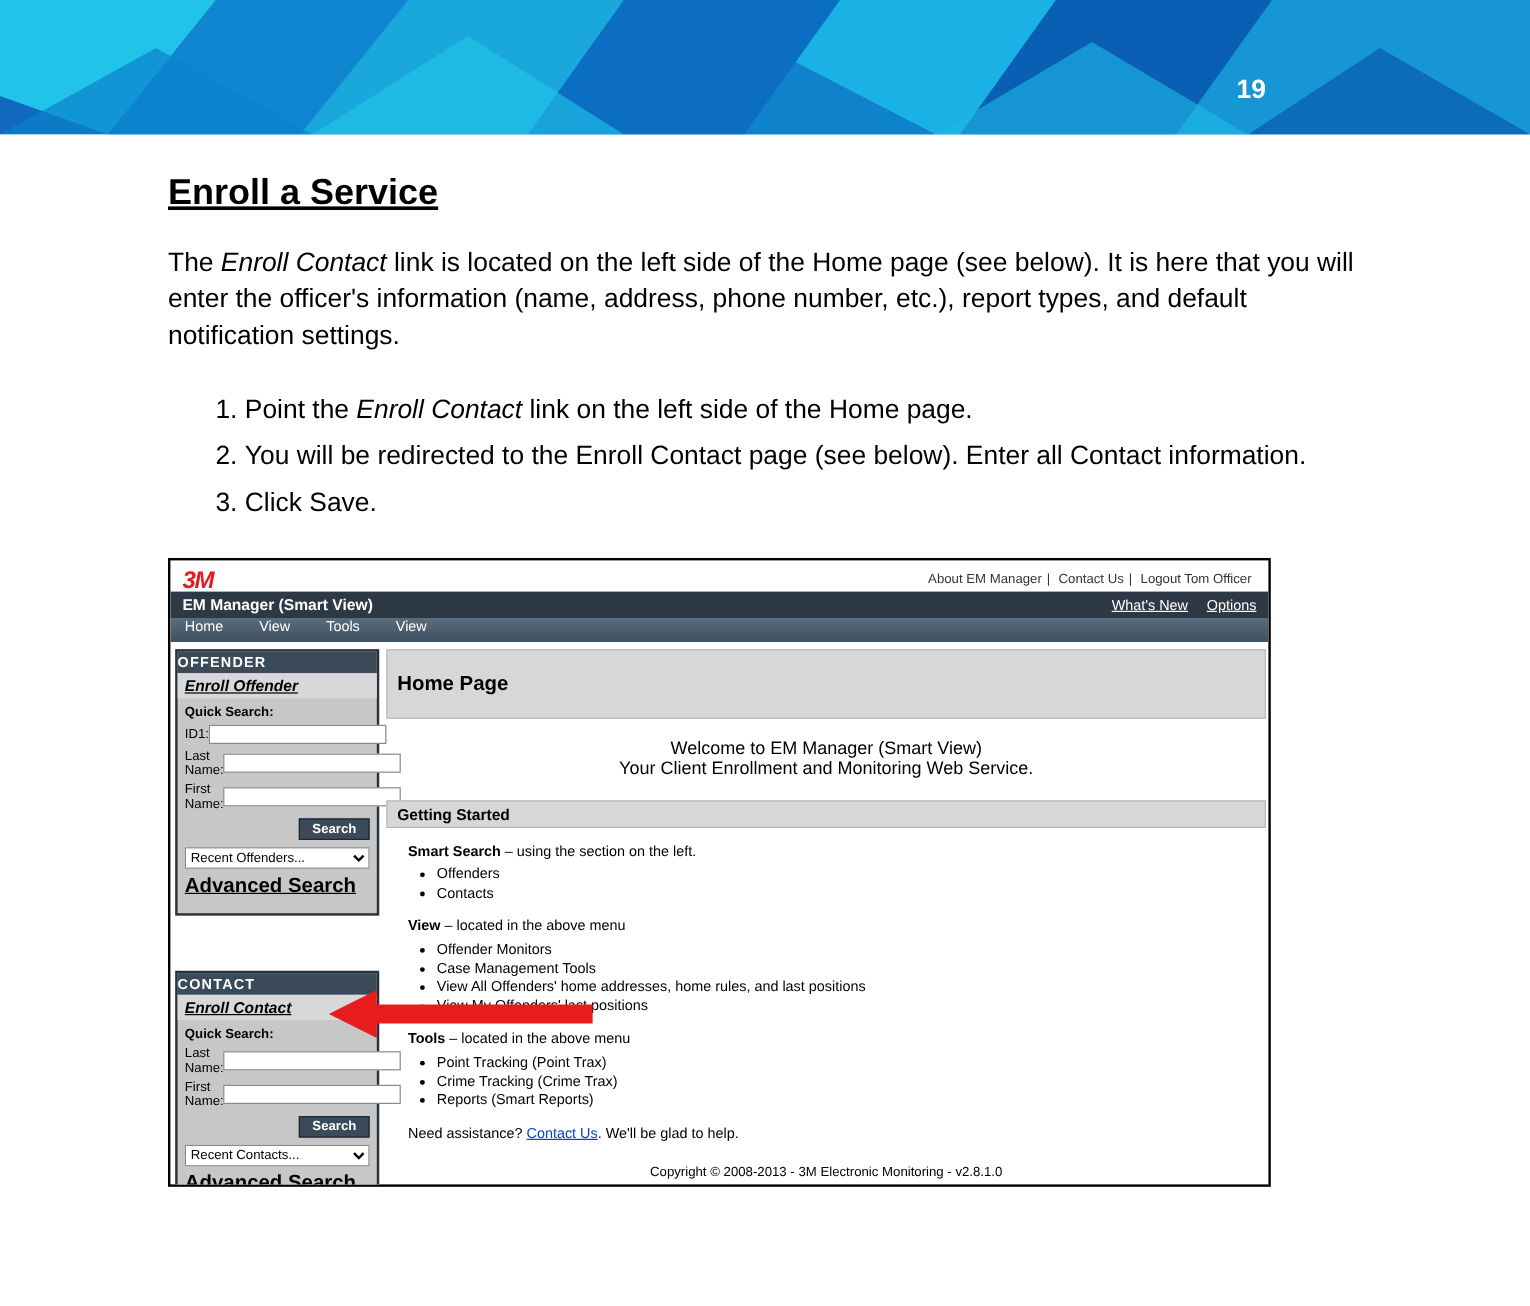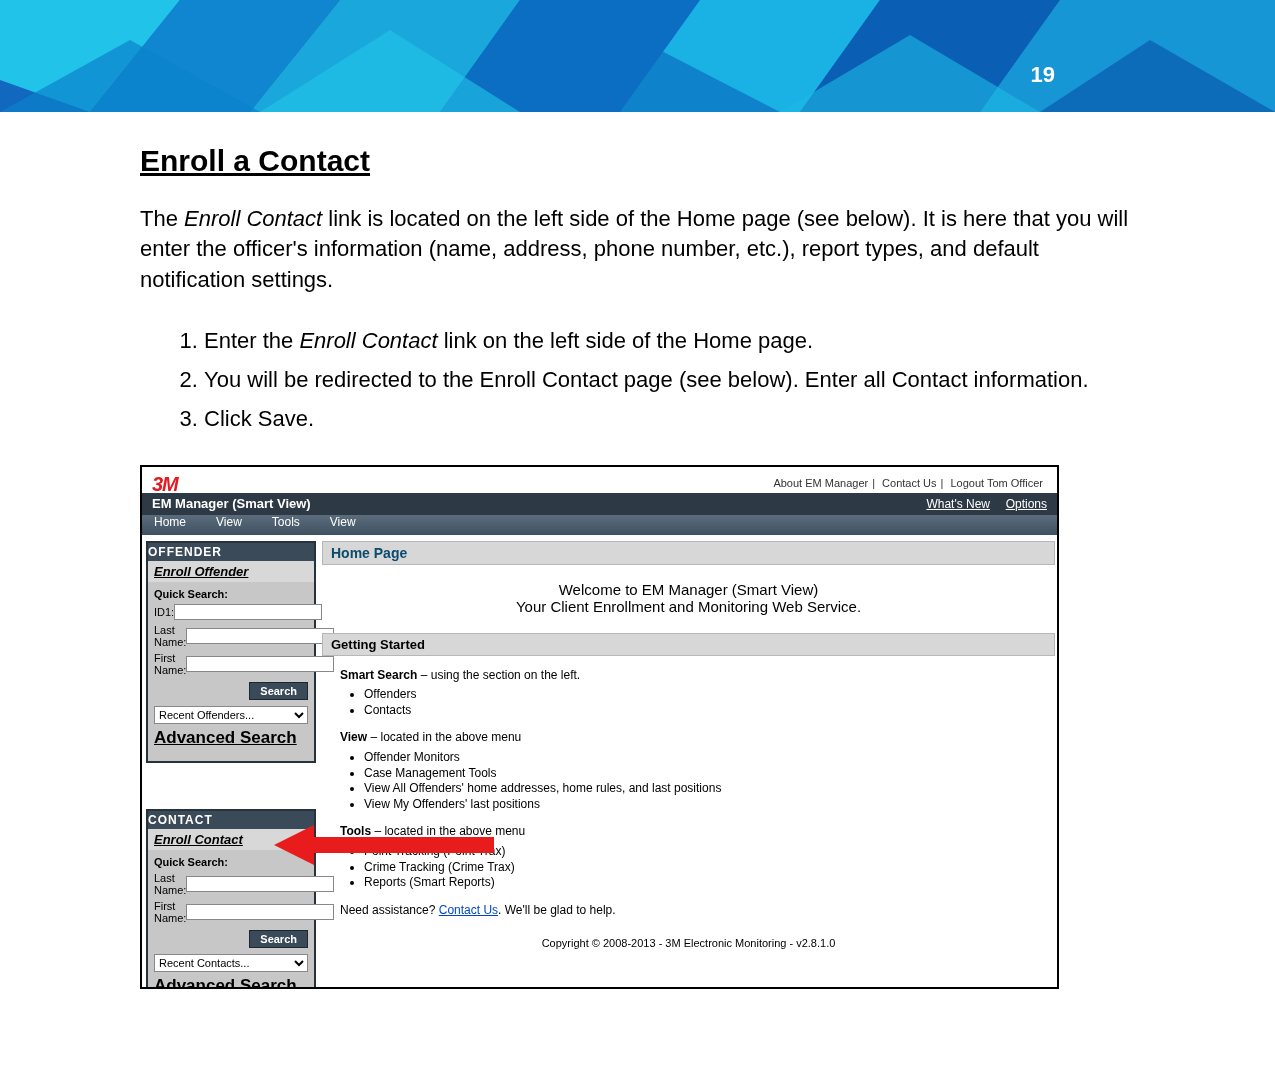--- a/index.html
+++ b/index.html
@@ -36,21 +36,21 @@
   .sidebox .row label{width:66px}
   .sidebox .row input{flex:1;height:16px;border:1px solid #888;background:#fff;font-size:11px;box-sizing:border-box}
   .sidebox .searchrow{display:flex;justify-content:flex-end;padding:4px 6px}
   .sidebox .searchrow button{background:#3a4a58;color:#fff;border:1px solid #1d2730;font-size:11px;padding:2px 10px;font-weight:700}
   .sidebox select{width:calc(100% - 12px);margin:2px 6px;height:18px;font-size:11px;border:1px solid #888;background:#fff}
   .sidebox .adv{display:block;padding:2px 6px 4px;font-weight:700;text-decoration:underline;font-size:17px;color:#000}
   .sidebox.off{top:6px;height:222px}
   .sidebox.con{top:274px;height:190px}
   
   .mainpane{position:absolute;left:180px;right:2px;top:6px;bottom:0}
-  .bandtitle{background:#d7d7d7;border:1px solid #b7b7b7;color:#0c4a6e;font-weight:700;padding:3px 8px;font-size:14px}
+  .bandtitle{background:#d7d7d7;border:1px solid #b7b7b7;color:#000000;font-weight:700;padding:18px 8px;font-size:17px}
   .welcome{text-align:center;font-size:15px;margin:16px 0 18px}
   .gsband{background:#d7d7d7;border:1px solid #b7b7b7;color:#000000;font-weight:700;padding:3px 8px;font-size:13px;margin-bottom:12px}
   .gstext{padding:0 18px;font-size:12px;line-height:1.3}
   .gstext b{font-weight:700}
   .gstext ul{margin:4px 0 12px 24px;padding:0}
   .gstext li{margin-bottom:0}
   .gstext a{color:#0047c6;text-decoration:underline}
   .copyright{text-align:center;font-size:11px;margin-top:18px}
   
   .arrow{position:absolute;left:132px;top:290px;width:220px;height:40px;pointer-events:none;z-index:5}
@@ -79,29 +79,29 @@
       <polygon points="0,112 130,40 260,112" fill="#0b82cc" opacity="0.7"></polygon>
       <polygon points="260,112 390,30 520,112" fill="#22c6ea" opacity="0.6"></polygon>
       <polygon points="520,112 650,45 780,112" fill="#0b6ec2" opacity="0.7"></polygon>
       <polygon points="780,112 910,35 1040,112" fill="#1db9e6" opacity="0.6"></polygon>
       <polygon points="1040,112 1150,40 1275,112" fill="#0a5aad" opacity="0.7"></polygon>
     </svg>
     <div class="page-number">19</div>
   </div>
 
   <div class="doc">
-    <div class="h1">Enroll a Contact</div>
+    <div class="h1">Enroll a Service</div>
 
     <p class="para">
       <span>The </span><span class="ital">Enroll Contact</span><span> link is located on the left side of the Home page (see below). It is here that you will enter the officer's information (name, address, phone number, etc.), report types, and default notification settings.</span>
     </p>
 
     <ol class="steps">
       <li>
-        <span>Enter the </span><span class="ital">Enroll Contact</span><span> link on the left side of the Home page.</span>
+        <span>Point the </span><span class="ital">Enroll Contact</span><span> link on the left side of the Home page.</span>
       </li>
       <li>You will be redirected to the Enroll Contact page (see below). Enter all Contact information.</li>
       <li>Click Save.</li>
     </ol>
 
     <div class="shot">
       <div class="logo">3M</div>
       <div class="toplinks">
         <span>About EM Manager</span>|
         <span>Contact Us</span>|

